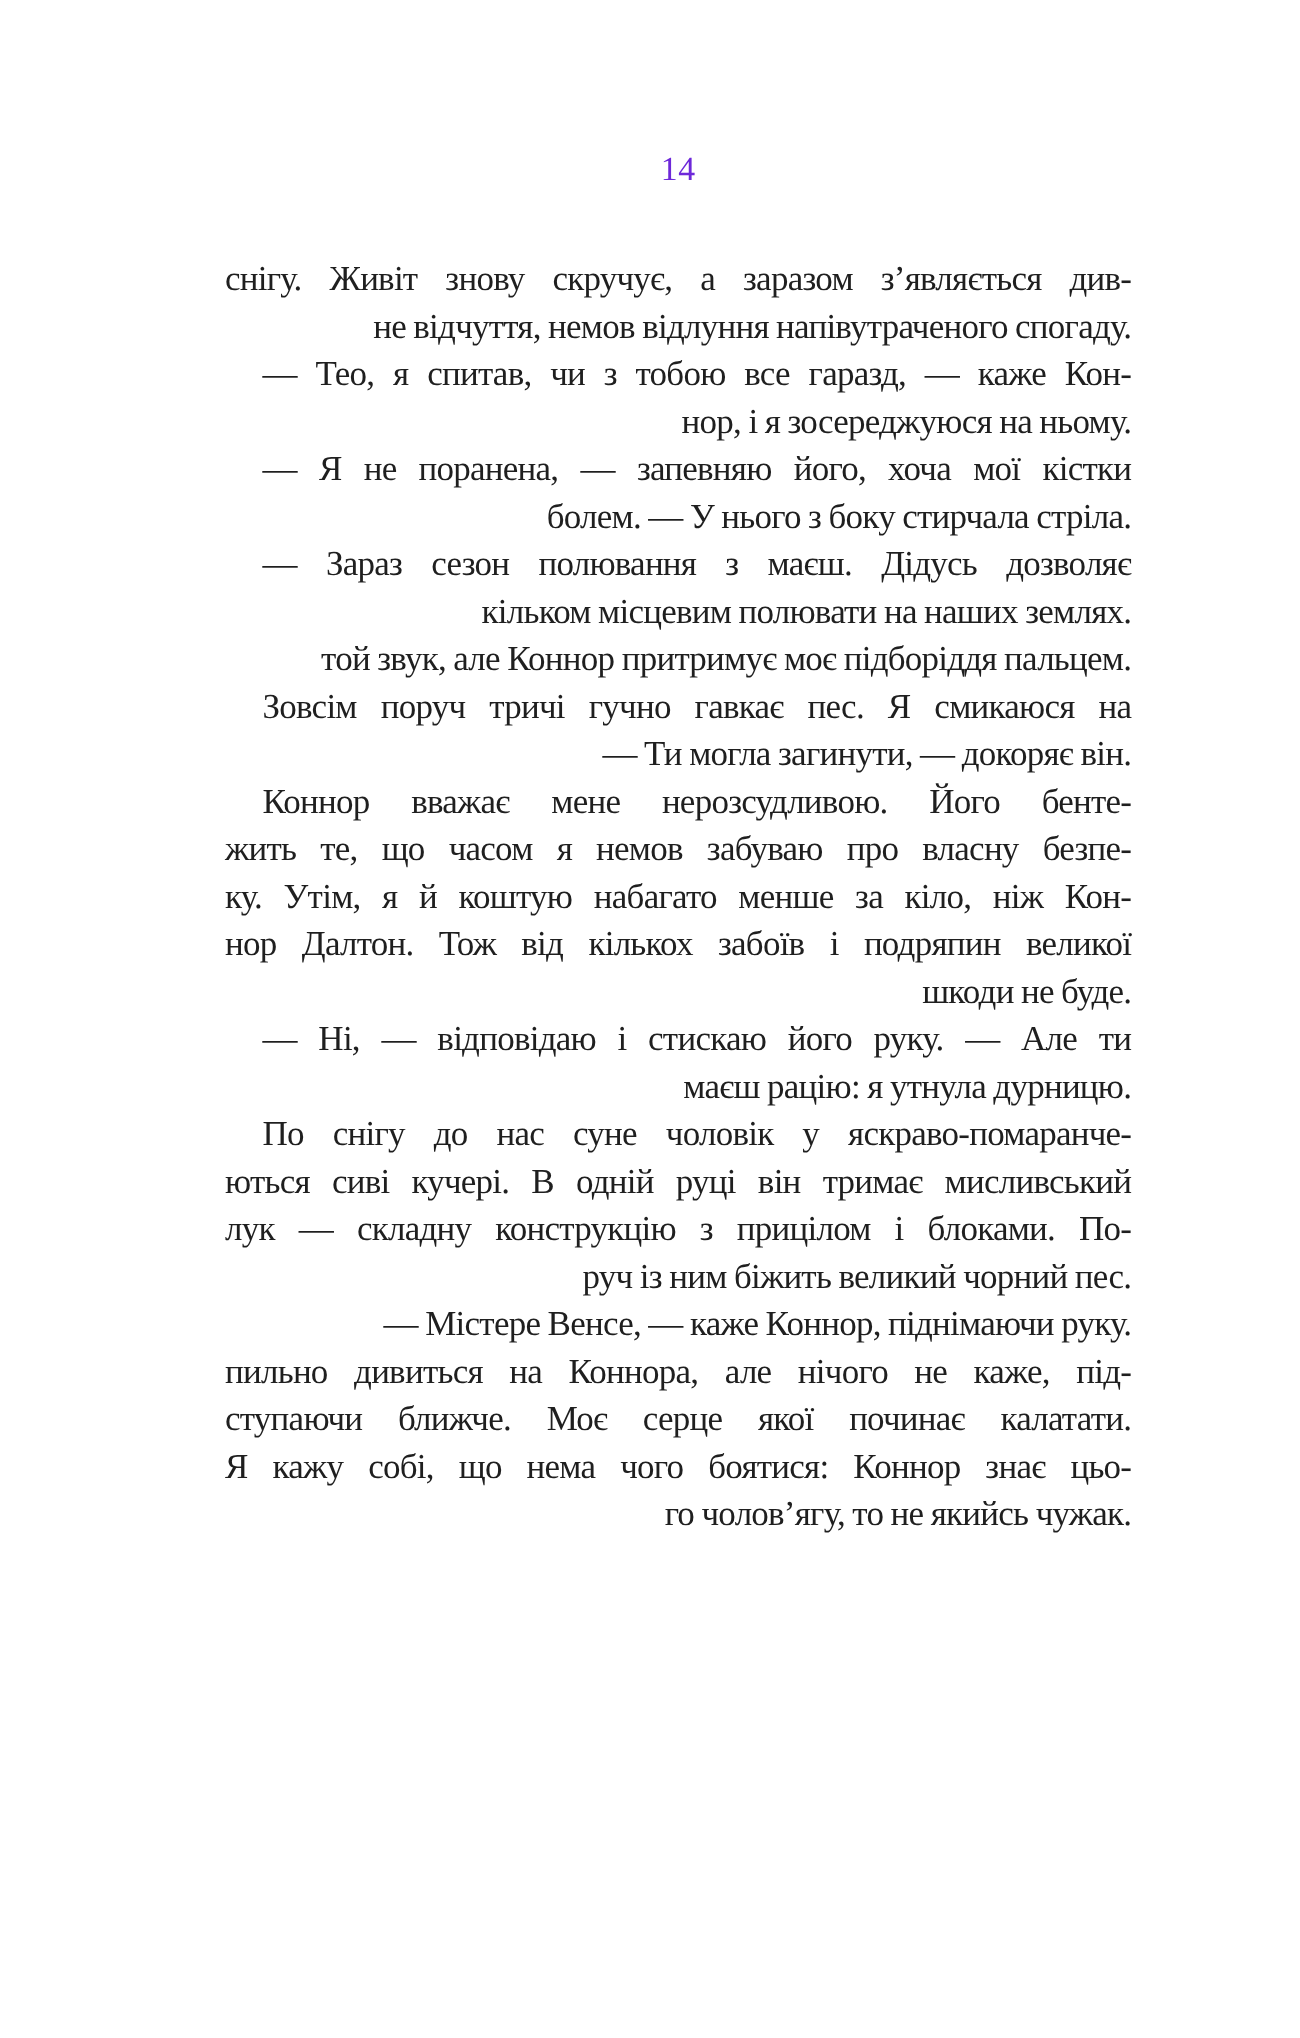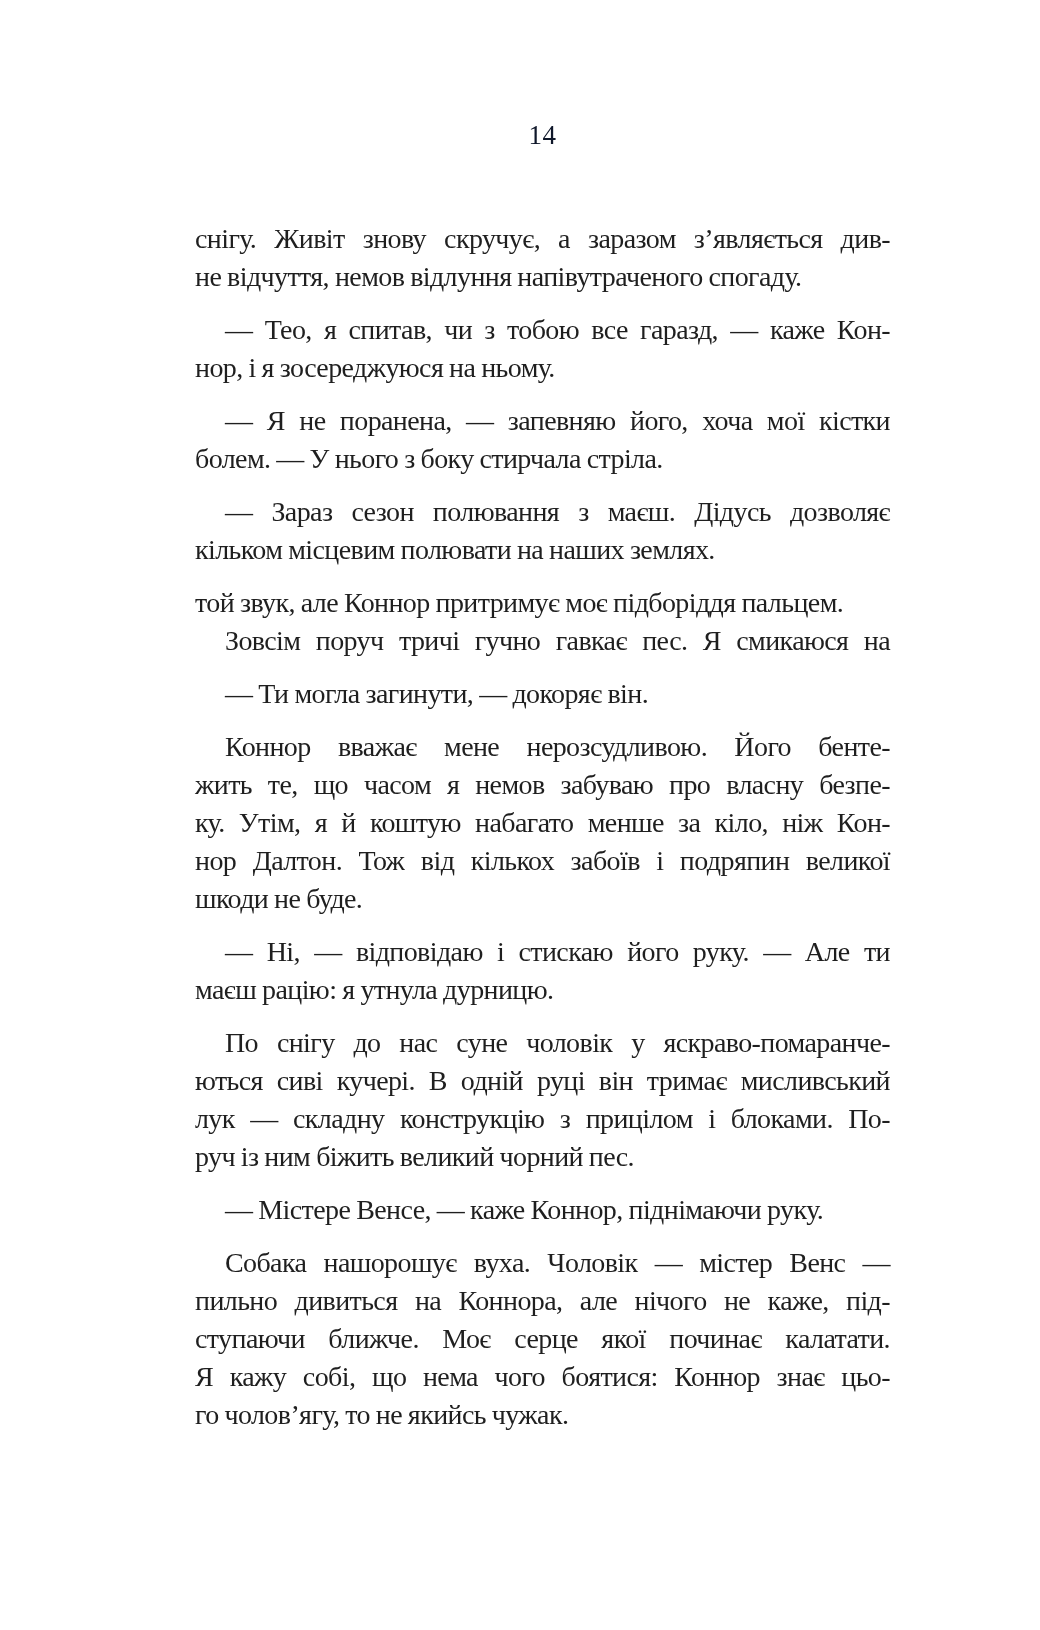--- a/index.html
+++ b/index.html
@@ -17,36 +17,36 @@
     overflow: hidden;
   }
   .page-number {
     position: absolute;
     top: 118px;
     left: 180px;
     width: 725px;
     text-align: center;
     font-size: 27px;
     line-height: 34px;
-    color: #0f172a;
+    color: #6d28d9;
     letter-spacing: 0.5px;
   }
   .page-text {
     position: absolute;
     top: 205px;
     left: 180px;
     width: 725px;
     font-size: 28px;
     line-height: 38px;
     letter-spacing: -0.6px;
     word-spacing: -0.5px;
   }
-  .para { margin: 15px; padding: 0; }
+  .para { margin: 0; padding: 0; }
   .line {
-    text-align: left;
+    text-align: right;
     white-space: normal;
   }
   .line.j {
     text-align: justify;
     text-align-last: justify;
   }
   .line.ind {
     text-indent: 30px;
   }
 </style>
@@ -93,20 +93,19 @@
       <div class="para">
         <div class="line j ind">По снігу до нас суне чоловік у яскраво-помаранче-</div>
         <div class="line j">ються сиві кучері. В одній руці він тримає мисливський</div>
         <div class="line j">лук — складну конструкцію з прицілом і блоками. По-</div>
         <div class="line">руч із ним біжить великий чорний пес.</div>
       </div>
       <div class="para">
         <div class="line ind">— Містере Венсе, — каже Коннор, піднімаючи руку.</div>
       </div>
       <div class="para">
-        <div class="line j ind">Собака нашорошує вуха. Чоловік — містер Венс —</div>
         <div class="line j">пильно дивиться на Коннора, але нічого не каже, під-</div>
         <div class="line j">ступаючи ближче. Моє серце якої починає калатати.</div>
         <div class="line j">Я кажу собі, що нема чого боятися: Коннор знає цьо-</div>
         <div class="line">го чолов’ягу, то не якийсь чужак.</div>
       </div>
     </div>
 </div>
 
 </body></html>

